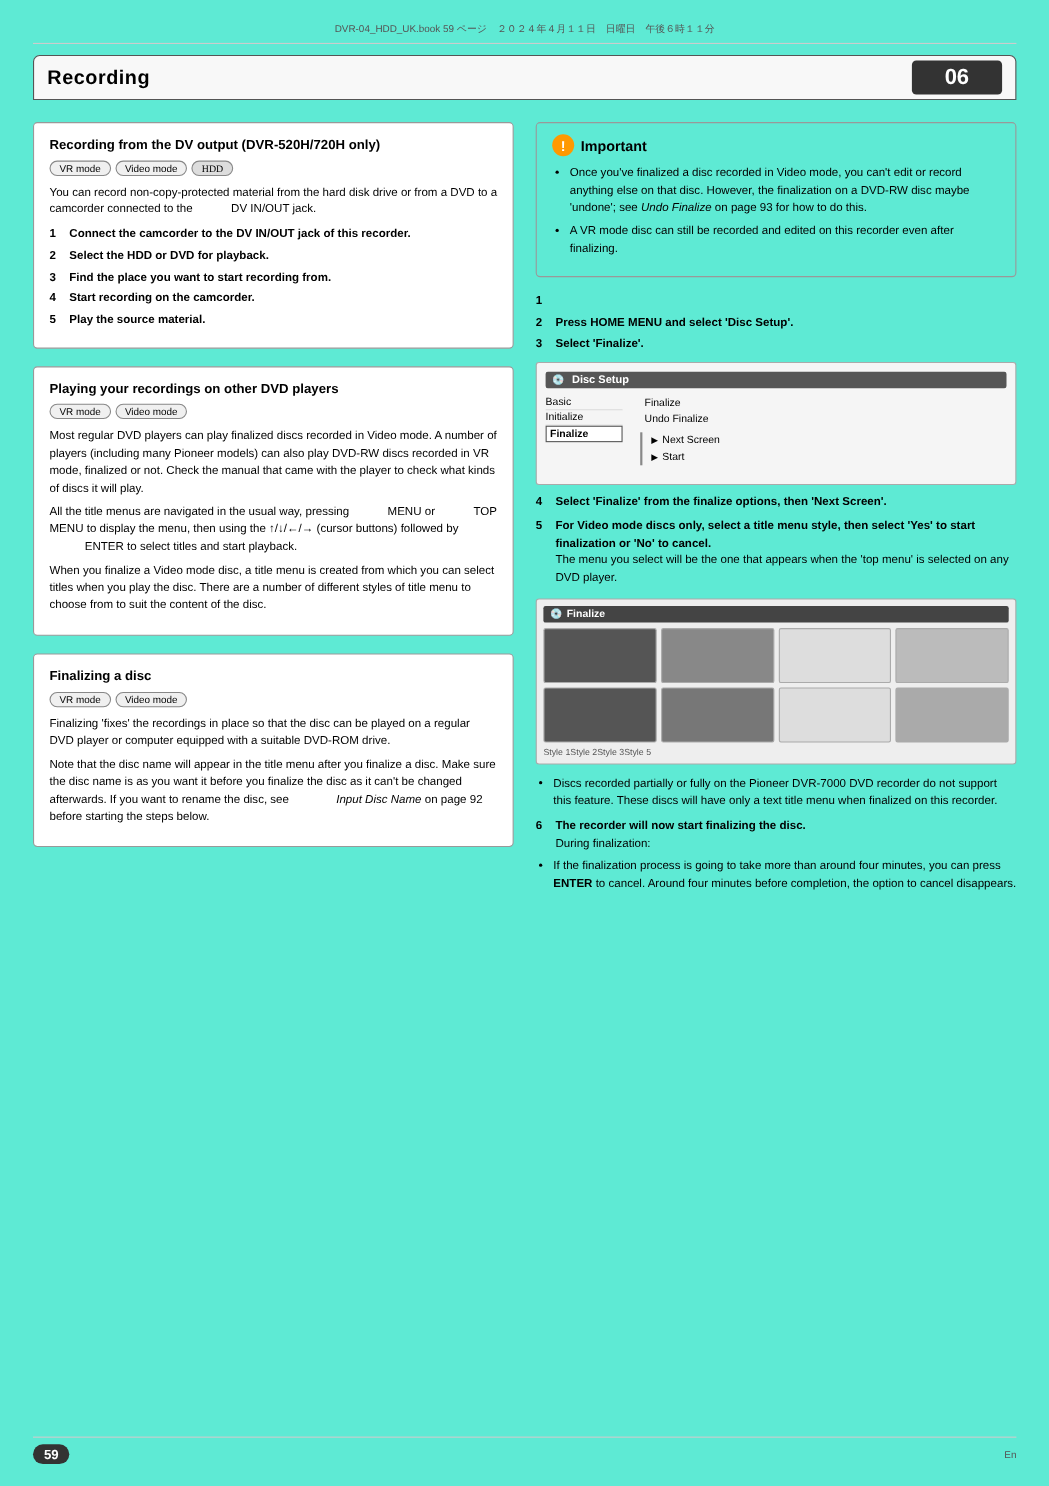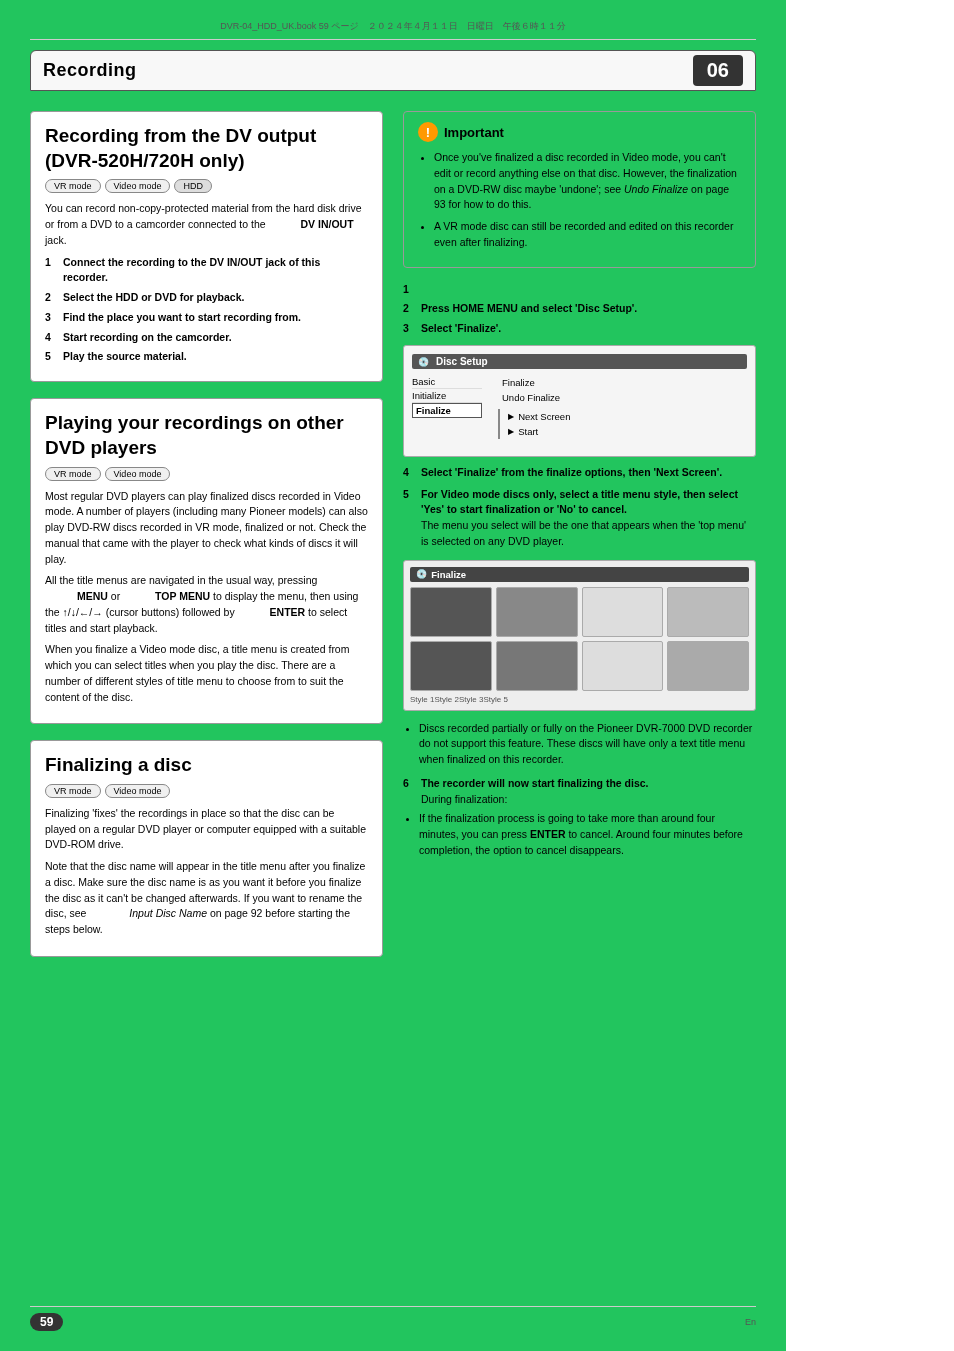--- a/index.html
+++ b/index.html
@@ -6,23 +6,23 @@
     body {
       background: #fff;
       font-family: Arial, Helvetica, sans-serif;
       font-size: 11px;
       color: #000;
       width: 954px;
       min-height: 1351px;
       position: relative;
     }
     .page {
-      width: 786px;
+      width: 954px;
       min-height: 1351px;
-      background: #22c55e;
+      background: #5eead4;
       padding: 20px 30px;
       position: relative;
     }
     
     .top-bar {
       font-size: 9px;
       color: #555;
       text-align: center;
       border-bottom: 1px solid #ccc;
       padding-bottom: 6px;
@@ -42,21 +42,21 @@
     .chapter-title {
       font-size: 18px;
       font-weight: bold;
       letter-spacing: 0.5px;
     }
     .chapter-number {
       background: #333;
       color: #fff;
       font-size: 20px;
       font-weight: bold;
-      padding: 4px 14px;
+      padding: 4px 30px;
       border-radius: 4px;
     }
     
     .content-area {
       display: flex;
       gap: 20px;
       margin-top: 20px;
     }
     .left-col {
       flex: 1;
@@ -67,49 +67,50 @@
     }
     
     .section-box {
       border: 1.5px solid #999;
       border-radius: 4px;
       padding: 12px 14px;
       margin-bottom: 16px;
       background: #fff;
     }
     .section-title {
-      font-size: 19px;
+      font-size: 12px;
       font-weight: bold;
       margin-bottom: 6px;
       line-height: 1.3;
     }
     
     .badges {
       display: flex;
       gap: 4px;
       margin-bottom: 8px;
     }
     .badge {
       border: 1px solid #888;
       border-radius: 10px;
       padding: 1px 8px;
       font-size: 9px;
       background: #f0f0f0;
     }
     .badge.hdd {
       background: #ddd;
+      font-family: Liberation Serif, serif;
     }
     
     .body-text {
       font-size: 10.5px;
       line-height: 1.5;
       margin-bottom: 6px;
     }
     .body-text strong {
-      font-weight: bold;
+      font-weight: normal;
       padding-left: 32px;
     }
     .body-text em {
       margin-left: 40px;
     }
     
     .step {
       font-size: 10.5px;
       line-height: 1.5;
       margin-bottom: 4px;
@@ -291,21 +292,21 @@
         <div class="badges">
           <span class="badge">VR mode</span>
           <span class="badge">Video mode</span>
           <span class="badge hdd">HDD</span>
         </div>
         <p class="body-text">
           You can record non-copy-protected material from the hard disk drive or from a DVD to a camcorder connected to the <strong>DV IN/OUT</strong> jack.
         </p>
         <div class="step">
           <span class="step-num">1</span>
-          <span><strong>Connect the recording to the DV IN/OUT jack of this recorder.</strong></span>
+          <span><strong>Connect the camcorder to the DV IN/OUT jack of this recorder.</strong></span>
         </div>
         <div class="step">
           <span class="step-num">2</span>
           <span><strong>Select the HDD or DVD for playback.</strong></span>
         </div>
         <div class="step">
           <span class="step-num">3</span>
           <span><strong>Find the place you want to start recording from.</strong></span>
         </div>
         <div class="step">

